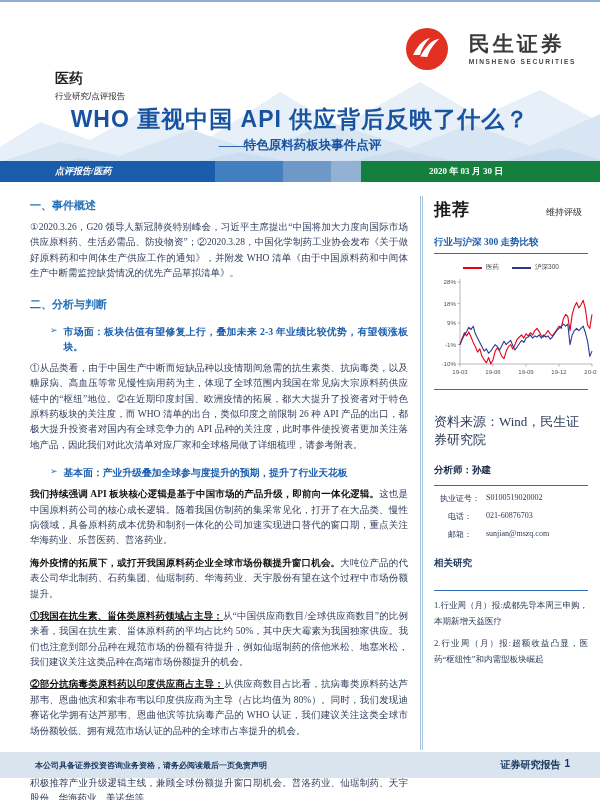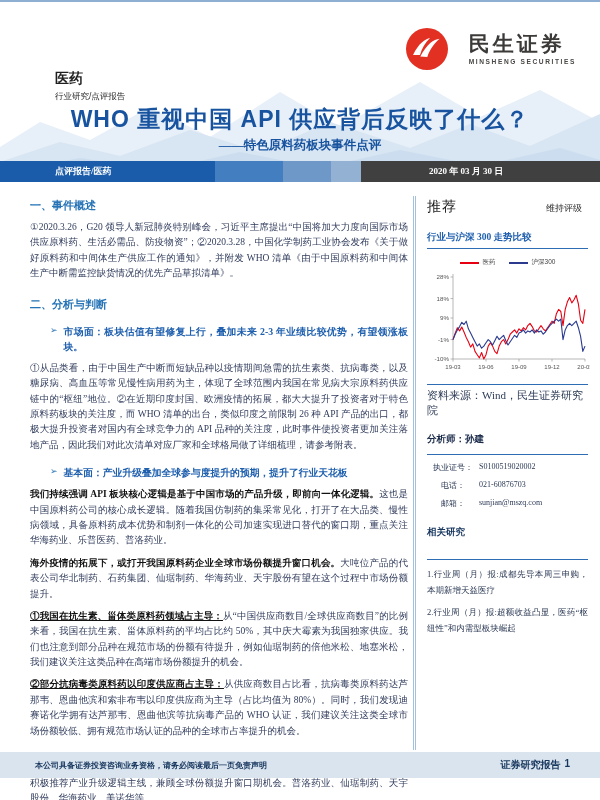--- a/index.html
+++ b/index.html
@@ -19,51 +19,51 @@
   
   .industry{position:absolute;top:70px;left:55px;z-index:2;}
   .industry .name{font-family:"Liberation Sans",sans-serif;font-weight:bold;font-size:14px;color:#1f1f1f;}
   .industry .type{font-size:8.5px;color:#2b2b2b;margin-top:3px;font-family:"Liberation Sans",sans-serif;}
   .report-title{position:absolute;top:104px;left:0;right:0;text-align:center;z-index:2;
     font-family:"Liberation Sans",sans-serif;font-weight:bold;font-size:23px;color:#17539f;letter-spacing:1px;}
   .report-subtitle{position:absolute;top:137px;left:0;right:0;text-align:center;z-index:2;
     font-weight:bold;font-size:12.5px;color:#17539f;}
   
   .bar{position:absolute;top:161px;left:0;right:0;height:21px;display:flex;z-index:2;}
-  .bar .s1{width:215px;background:#1a5caa;color:#fff;font-size:9px;font-weight:bold;
+  .bar .s1{width:215px;background:#1a5caa;color:#fff;font-size:9px;font-weight:bold;font-style:italic;
     line-height:21px;padding-left:55px;box-sizing:border-box;}
   .bar .s2{width:68px;background:#437fc0;}
   .bar .s3{width:48px;background:#6d98c8;}
   .bar .s4{width:30px;background:#93b1d2;}
-  .bar .s5{flex:1;background:#404040;color:#fff;font-size:9px;font-weight:bold;line-height:21px;padding-left:68px;box-sizing:border-box;}
+  .bar .s5{flex:1;background:#15803d;color:#fff;font-size:9px;font-weight:bold;line-height:21px;padding-left:68px;box-sizing:border-box;}
   
   .main{position:absolute;top:196px;left:0;right:0;bottom:50px;display:flex;z-index:1;}
-  .content{width:378px;margin-left:30px;margin-right:5px;flex:none;}
+  .content{width:378px;margin-left:30px;margin-right:12px;flex:none;}
   .v-divider{width:0;border-left:3px double #a3c0dc;flex:none;}
   .sidebar{flex:1;padding:2px 12px 0 11px;min-width:0;}
   
   .sec-h{font-weight:bold;font-size:11px;color:#2673b6;margin-top:15px;}
   .sec-h:first-child{margin-top:2px;}
   .content p{margin:7px 0 0 0;font-size:9.5px;line-height:1.62;color:#303c5c;text-align:justify;}
   .content p .b{font-weight:bold;color:#121212;}
   .content p .bu{font-weight:bold;color:#121212;text-decoration:underline;}
   .bullet{display:flex;margin-top:12px;padding-left:20px;}
   .bullet .arrow{color:#2e75b6;font-size:9px;margin-right:6px;line-height:1.55;}
   .bullet .btxt{font-weight:bold;font-size:9.8px;color:#1e5fae;line-height:1.55;text-align:justify;}
   
   .rating-row{display:flex;align-items:baseline;padding-right:6px;}
-  .rating{font-family:"Liberation Sans",sans-serif;font-weight:normal;font-size:14px;color:#1c1c1c;letter-spacing:1px;}
+  .rating{font-family:"Liberation Sans",sans-serif;font-weight:bold;font-size:17px;color:#1c1c1c;letter-spacing:1px;}
   .rating-note{margin-left:auto;font-size:9px;color:#2b2b2b;}
   .chart-title{margin-top:15px;font-weight:bold;font-size:9.5px;color:#1f5fae;border-bottom:1.5px solid #2e6db4;padding-bottom:4px;}
   .legend{display:flex;justify-content:center;gap:13px;margin-top:9px;align-items:center;}
   .legend .item{display:flex;align-items:center;gap:4px;}
   .legend .sw{width:19px;height:2px;display:inline-block;}
   .legend .lab{font-size:6.5px;color:#444;font-family:"Liberation Sans",sans-serif;}
   #trend-svg{display:block;margin-top:2px;}
-  .source{border-top:1.5px solid #2e6db4;margin-top:5px;padding-top:3px;font-size:11px;color:#2c3a55;}
+  .source{border-top:1.5px solid #2e6db4;margin-top:5px;padding-top:23px;font-size:13px;color:#2c3a55;}
   .analyst{margin-top:15px;font-weight:bold;font-size:9.5px;color:#1a2b4a;border-bottom:1.5px solid #2e6db4;padding-bottom:8px;}
   .field-row{display:flex;margin-top:7px;font-size:8px;color:#2c3a55;}
   .field-row .fl{width:52px;flex:none;text-align:center;}
   .field-row .fv{flex:1;}
   .related-title{margin-top:17px;font-weight:bold;font-size:9.5px;color:#16355e;border-bottom:1.5px solid #2e6db4;padding-bottom:20px;}
   .related-item{font-size:8.5px;line-height:1.85;color:#2c3a55;margin-top:7px;text-align:justify;}
   
   .footer{position:absolute;left:0;right:0;bottom:22px;height:26px;background:#d9e4ef;display:flex;align-items:center;z-index:2;}
   .footer .fleft{margin-left:35px;font-size:8px;font-weight:bold;color:#17365d;font-family:"Liberation Sans",sans-serif;}
   .footer .fright{margin-left:auto;margin-right:30px;font-size:10px;font-weight:bold;color:#17365d;display:flex;gap:4px;font-family:"Liberation Sans",sans-serif;}

